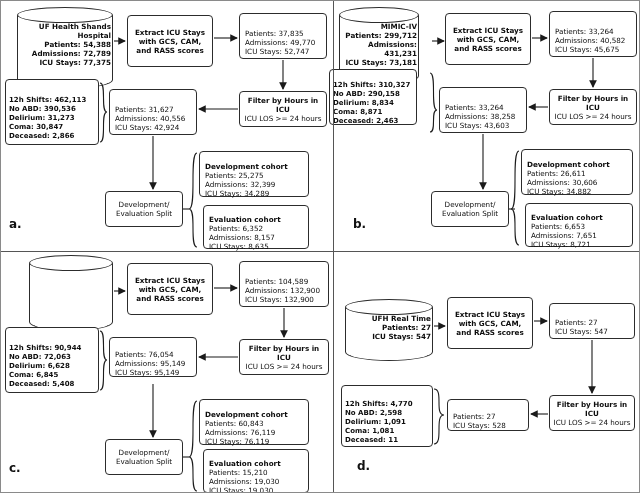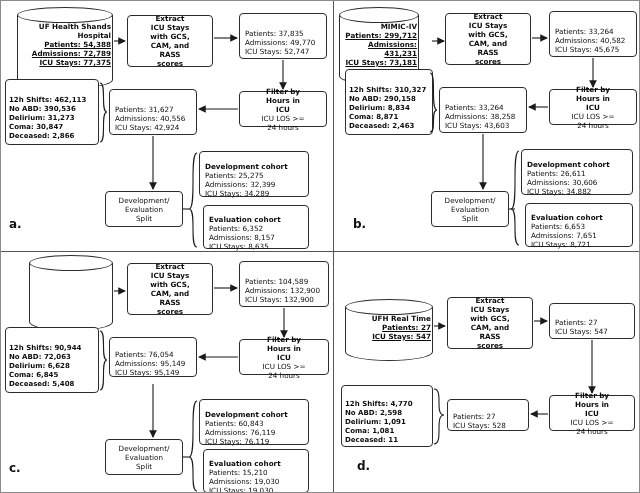--- a/index.html
+++ b/index.html
@@ -3,25 +3,25 @@
 <meta charset="utf-8">
 <style>
   * { box-sizing: border-box; margin: 0; padding: 0; }
   html,body { background:#fff; }
   body { font-family: "DejaVu Sans", "Liberation Sans", sans-serif; }
   .diagram { position:relative; width:640px; height:493px; background:#fff; border:1px solid #8a8a8a; overflow:hidden; }
   .connectors { position:absolute; left:0; top:0; width:640px; height:493px; z-index:6; pointer-events:none; }
   .box { position:absolute; background:#fff; border:1px solid #2c2c2c; border-radius:4px; z-index:3;
          display:flex; flex-direction:column; justify-content:center;
          font-size:7.2px; line-height:9px; color:#0d0d0d; }
-  .center { align-items:center; text-align:center; padding:2px 20px; }
+  .center { align-items:center; text-align:center; padding:2px 3px; }
   .leftpad { padding:14px 2px 2px 5px; text-align:left; align-items:flex-start; }
   .tight { padding-left:3px; font-size:7px; }
   .bold { font-weight:bold; }
-  .underline { text-decoration:underline; }
+  .underline { }
   .cyl { position:absolute; z-index:3; }
   .cyl .cbody { position:absolute; left:0; right:0; top:8px; bottom:0; background:#fff;
                 border:1px solid #2c2c2c; border-top:0; border-radius:0 0 50% 50% / 0 0 9px 9px; z-index:1; }
   .cyl .ctop  { position:absolute; left:0; right:0; top:0; height:16px; background:#fff;
                 border:1px solid #2c2c2c; border-radius:50%; z-index:2; }
   .cyl .ctxt  { position:absolute; left:2px; right:2px; top:15px; z-index:4; text-align:right;
                 font-size:7.2px; line-height:9px; color:#0d0d0d; }
   .plabel { position:absolute; z-index:3; font-size:12px; font-weight:bold; color:#111; }
   svg line.arrow, svg path.brace { stroke:#1b1b1b; stroke-width:1.1; fill:none; }
   svg line.divider { stroke:#555; stroke-width:1; }
@@ -151,21 +151,21 @@
     </div>
     <div class="box center" style="left:548px;top:88px;width:88px;height:36px">
       <div class="bold">Filter by Hours in ICU</div>
       <div>ICU LOS &gt;= 24 hours</div>
     </div>
     <div class="box leftpad" style="left:438px;top:86px;width:88px;height:46px">
       <div>Patients: 33,264</div>
       <div>Admissions: 38,258</div>
       <div>ICU Stays: 43,603</div>
     </div>
-    <div class="box leftpad tight bold" style="left:344px;top:68px;width:88px;height:66px">
+    <div class="box leftpad tight bold" style="left:328px;top:68px;width:88px;height:56px">
       <div>12h Shifts: 310,327</div>
       <div>No ABD: 290,158</div>
       <div>Delirium: 8,834</div>
       <div>Coma: 8,871</div>
       <div>Deceased: 2,463</div>
     </div>
     <div class="box center" style="left:430px;top:190px;width:78px;height:36px">Development/ Evaluation Split</div>
     <div class="box leftpad" style="left:520px;top:148px;width:112px;height:46px">
       <div class="bold">Development cohort</div>
       <div>Patients: 26,611</div>

